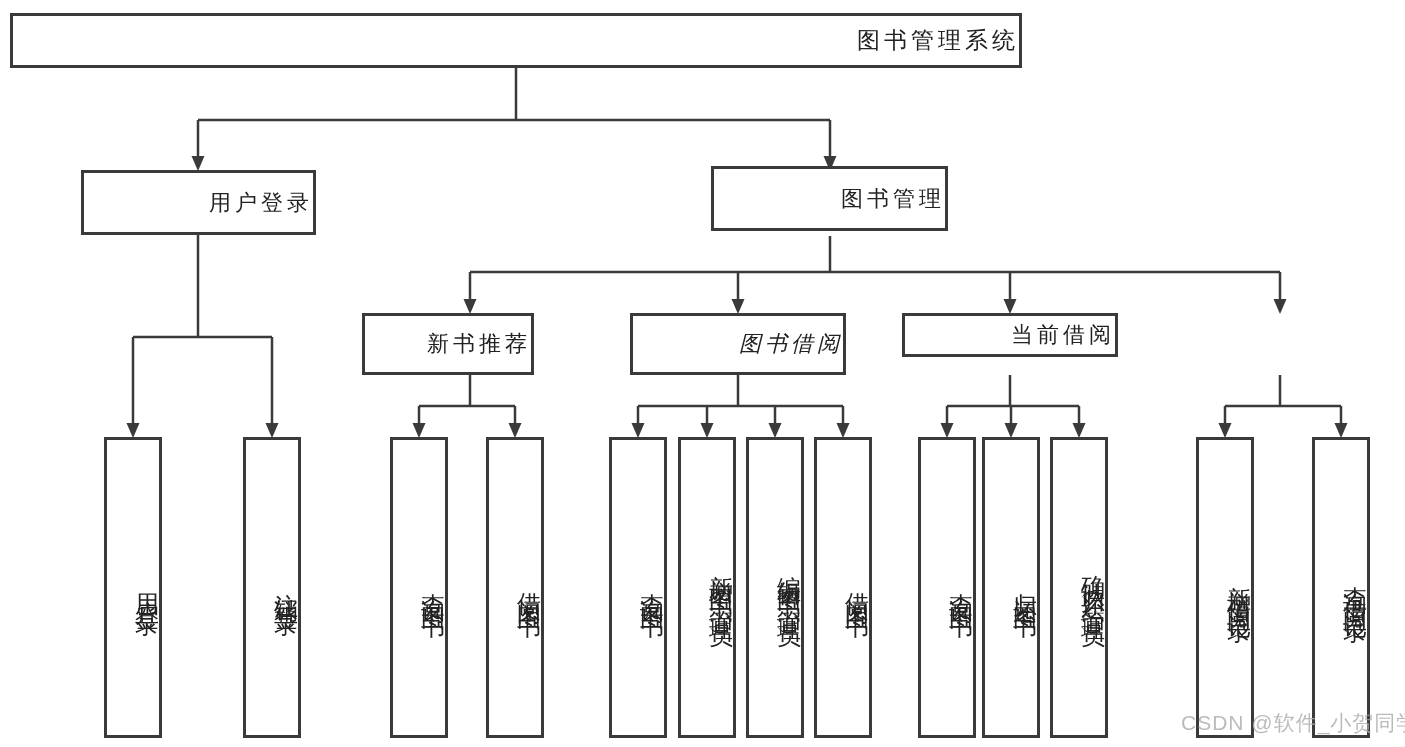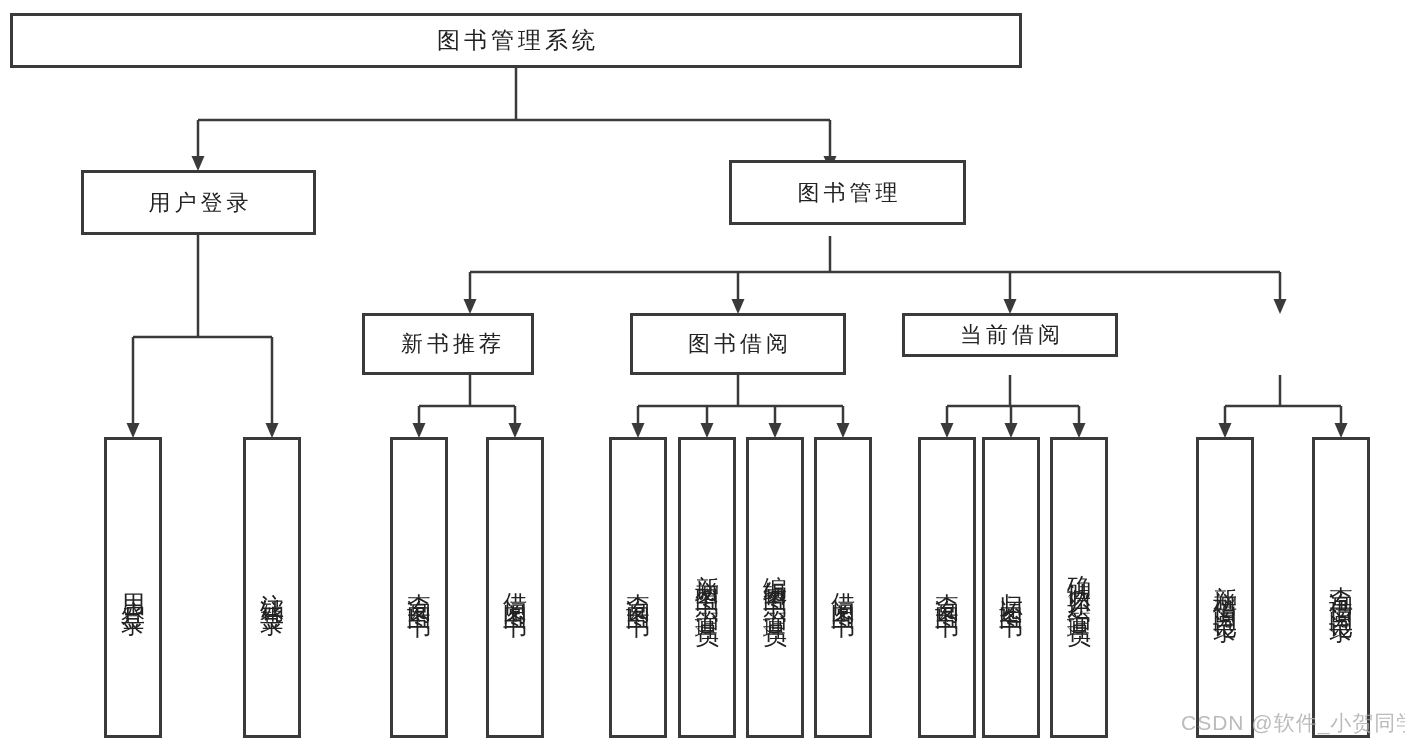--- a/index.html
+++ b/index.html
@@ -14,21 +14,21 @@
     background:var(--bg);
     font-family:"Liberation Sans","DejaVu Sans",sans-serif;
     position:relative;overflow:hidden;
   }
   .stage{position:absolute;left:0;top:0;width:1405px;height:747px;}
   svg.connectors{position:absolute;left:0;top:0;width:1405px;height:747px;}
   .node{
     position:absolute;box-sizing:border-box;
     border:3px solid var(--line);
     background:#fff;
-    display:flex;align-items:center;justify-content:center;
+    display:flex;align-items:center;justify-content:flex-end;
     color:var(--text);
   }
   .hbox{font-size:22px;letter-spacing:4px;text-indent:4px;}
   .root{font-size:23px;}
   .vbox{width:58px;height:301px;top:437px;}
   .vbox .vtext{
     writing-mode:vertical-rl;
     text-orientation:mixed;
     font-size:24px;
     letter-spacing:7px;
@@ -106,28 +106,28 @@
       <polygon points="1334.5,423 1347.5,423 1341,438" fill="#3a3a3a"></polygon>
     </svg>
 
   <div class="node hbox root" style="left:10px;top:13px;width:1012px;height:55px;">
     <span>图书管理系统</span>
   </div>
 
   <div class="node hbox" style="left:81px;top:170px;width:235px;height:65px;">
     <span>用户登录</span>
   </div>
-  <div class="node hbox" style="left:711px;top:160px;width:237px;height:65px;margin-left:18px;">
+  <div class="node hbox" style="left:711px;top:166px;width:237px;height:65px;">
     <span>图书管理</span>
   </div>
 
   <div class="node hbox" style="left:362px;top:313px;width:172px;height:62px;padding-left:6px;">
     <span>新书推荐</span>
   </div>
-  <div class="node hbox" style="left:630px;top:313px;width:216px;height:62px;">
+  <div class="node hbox" style="left:630px;top:313px;width:216px;height:62px;font-style:italic;">
     <span>图书借阅</span>
   </div>
   <div class="node hbox" style="left:902px;top:313px;width:216px;height:44px;">
     <span>当前借阅</span>
   </div>
 
   <div class="node vbox" style="left:104px;">
     <span class="vtext">用户登录</span>
   </div>
   <div class="node vbox" style="left:243px;">

